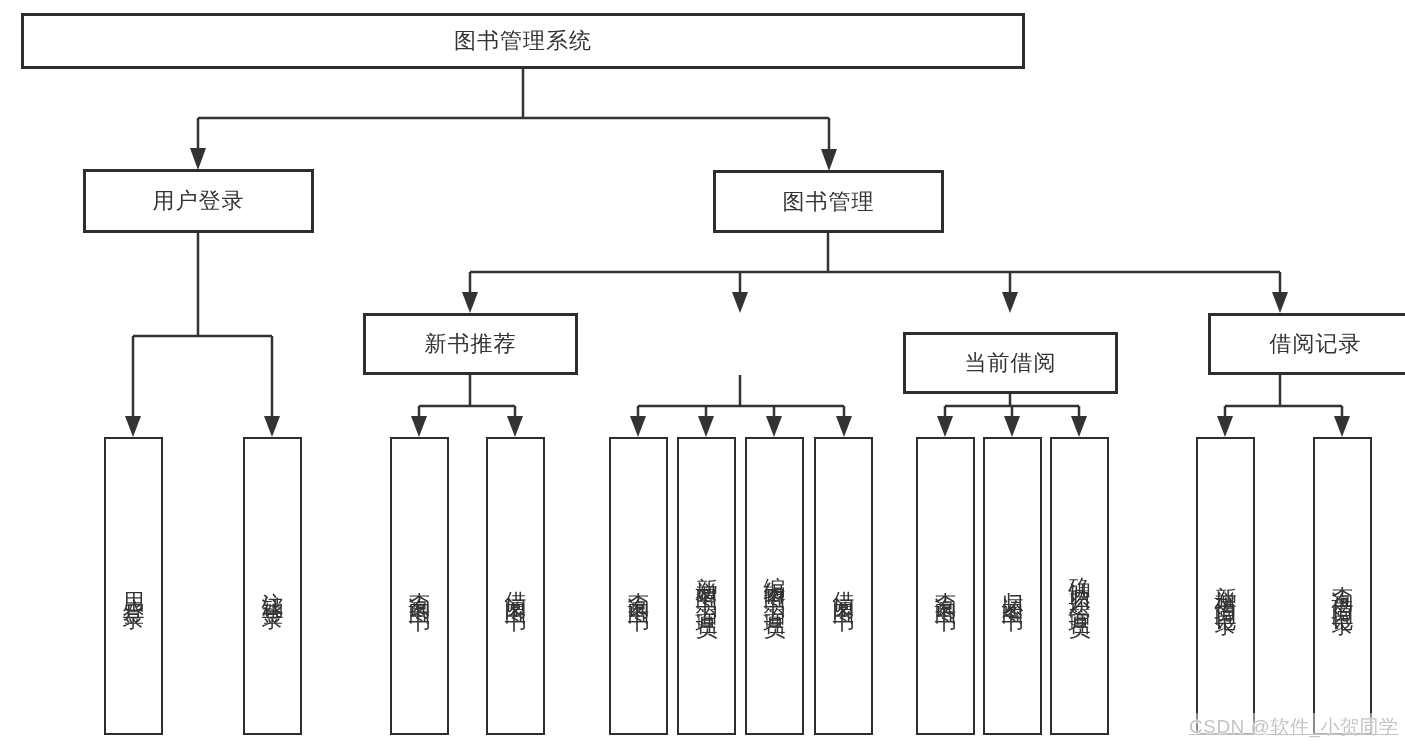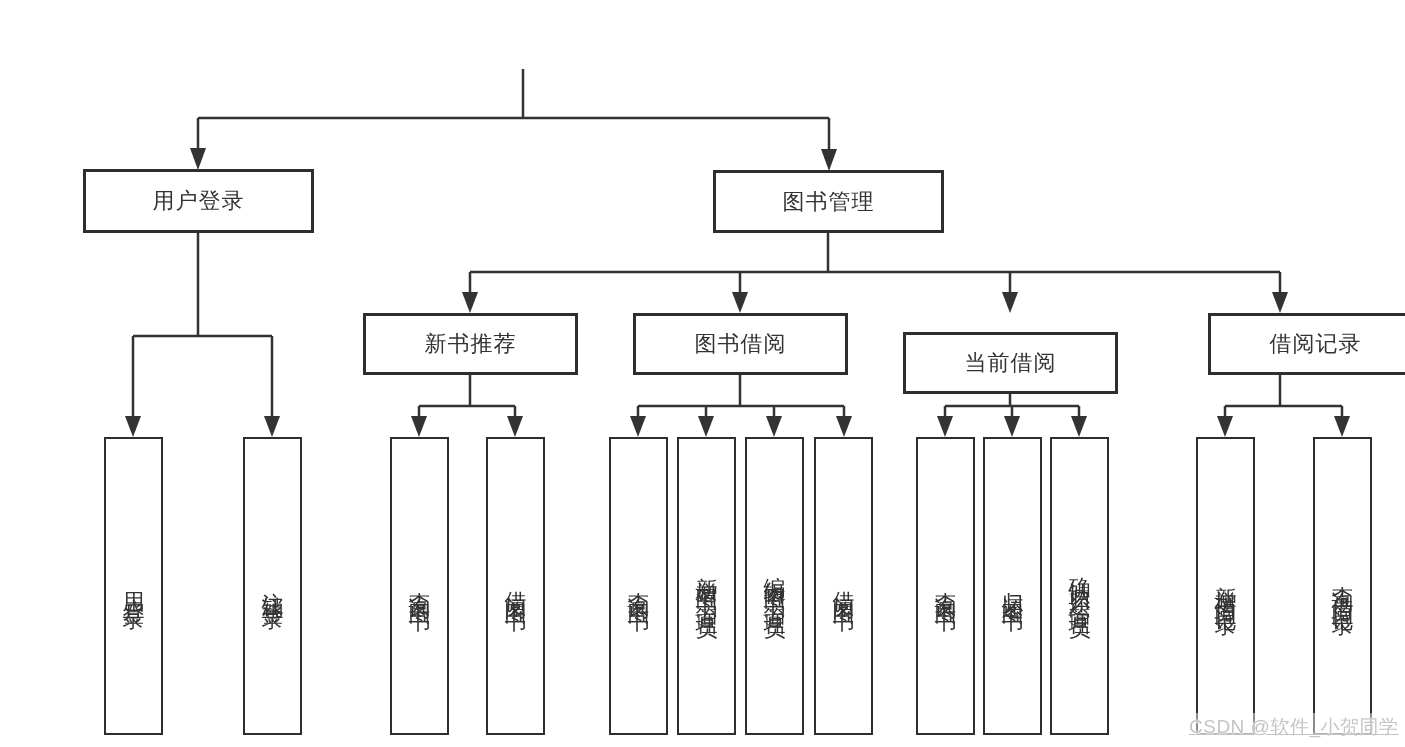--- a/index.html
+++ b/index.html
@@ -62,26 +62,26 @@
       <polygon points="766,416 782,416 774,437"></polygon>
       <polygon points="836,416 852,416 844,437"></polygon>
       <polygon points="937,416 953,416 945,437"></polygon>
       <polygon points="1004,416 1020,416 1012,437"></polygon>
       <polygon points="1071,416 1087,416 1079,437"></polygon>
       <polygon points="1217,416 1233,416 1225,437"></polygon>
       <polygon points="1334,416 1350,416 1342,437"></polygon>
     </g>
   </svg>
 
+  <div class="box h" style="left:21px; top:13px; width:1004px; height:56px;">图书管理系统</div>
 
   <div class="box h" style="left:83px; top:169px; width:231px; height:64px;">用户登录</div>
   <div class="box h" style="left:363px; top:313px; width:215px; height:62px;">新书推荐</div>
 
   <div class="box h" style="left:713px; top:170px; width:231px; height:63px;">图书管理</div>
-  <div class="box h" style="left:633px; top:313px; width:215px; height:62px;">图书借阅</div>
   <div class="box h" style="left:903px; top:332px; width:215px; height:62px;">当前借阅</div>
   <div class="box h" style="left:1208px; top:313px; width:215px; height:62px;">借阅记录</div>
 
   <div class="box v" style="left:104px; top:437px; width:59px; height:298px;">用户登录</div>
   <div class="box v" style="left:243px; top:437px; width:59px; height:298px;">注销登录</div>
 
   <div class="box v" style="left:390px; top:437px; width:59px; height:298px;">查询图书</div>
   <div class="box v" style="left:486px; top:437px; width:59px; height:298px;">借阅图书</div>
 
   <div class="box v" style="left:609px; top:437px; width:59px; height:298px;">查询图书</div>

